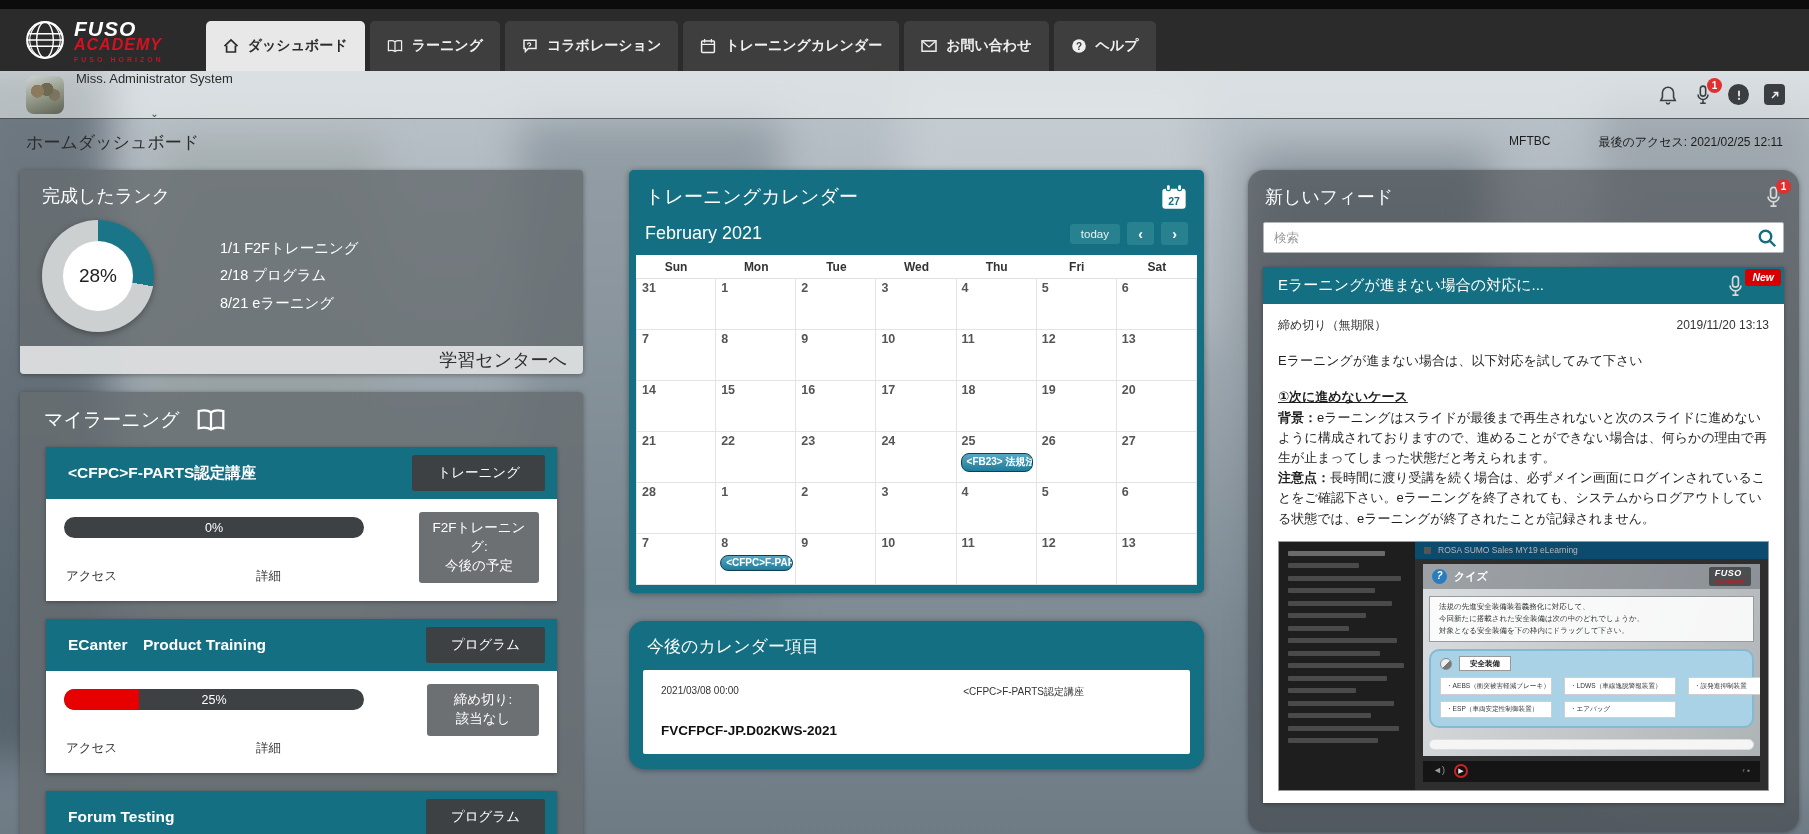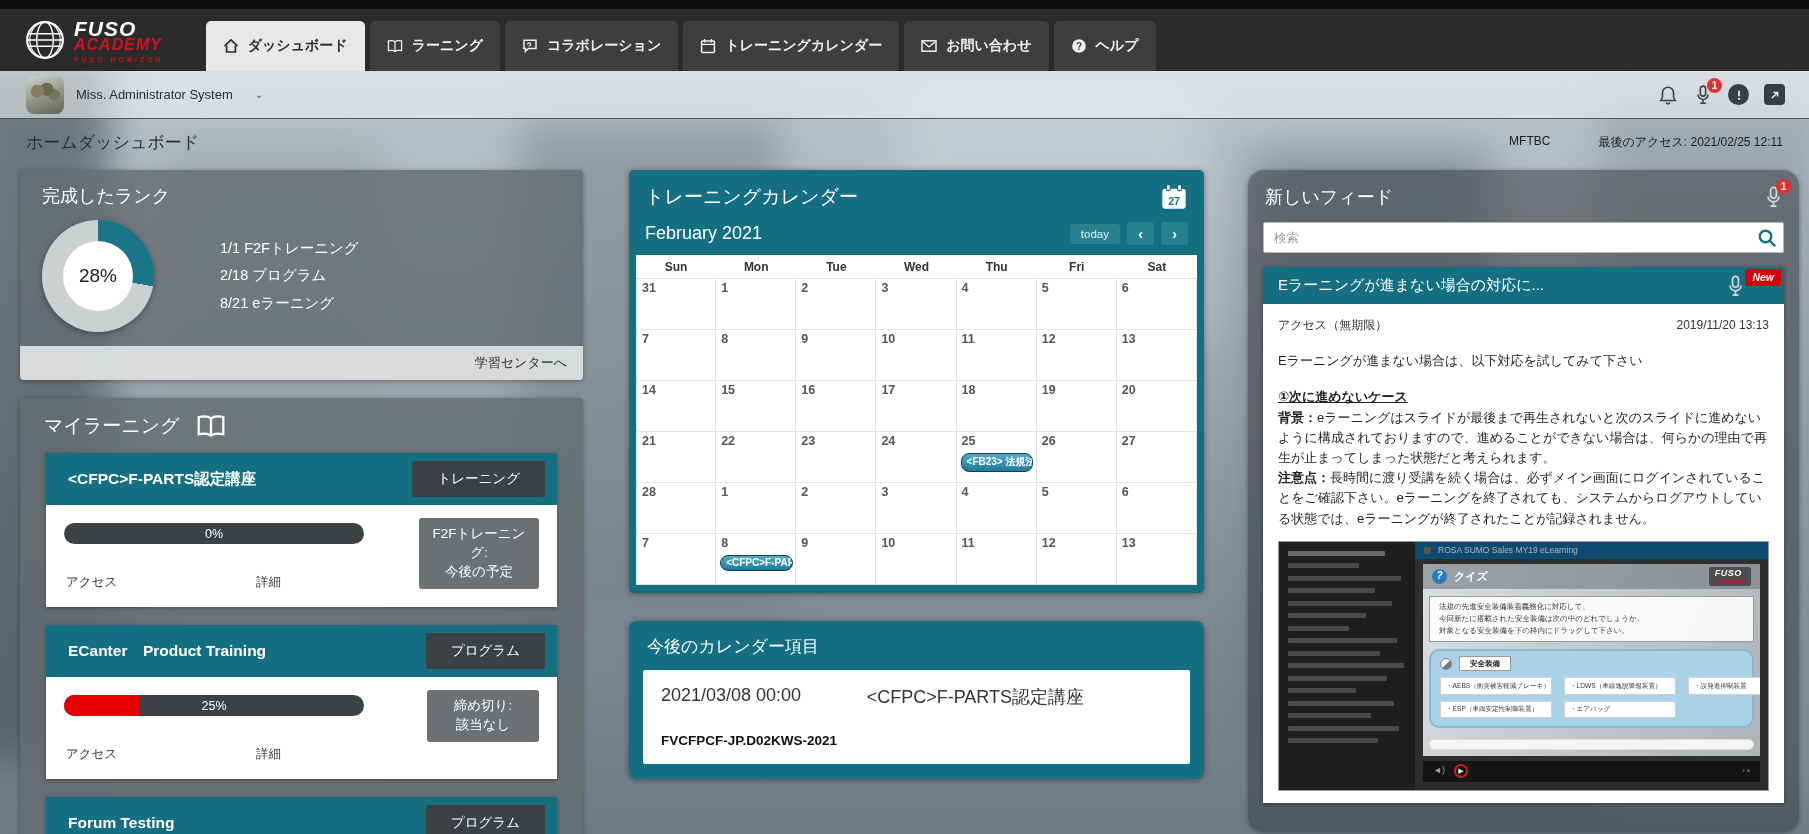--- a/index.html
+++ b/index.html
@@ -25,21 +25,21 @@
   .ticon { width:16px; height:16px; display:inline-flex; }
   .ticon svg { width:100%; height:100%; }
 
   
   .userbar { position:relative; height:48px; background:rgba(243,245,246,.55); display:flex; align-items:center; padding:0 24px 0 26px; border-bottom:1px solid rgba(62,66,70,.85); }
   .avatar { width:38px; height:38px; border-radius:8px; margin-right:12px; cursor:pointer;
             background: radial-gradient(circle at 30% 40%, #8c7a5c 0 18%, transparent 19%),
                         radial-gradient(circle at 55% 35%, #6e6a52 0 20%, transparent 21%),
                         radial-gradient(circle at 75% 50%, #7d7460 0 16%, transparent 17%),
                         linear-gradient(160deg,#cfd4d6 0%,#9aa08f 45%,#5d6152 100%); }
-  .uname { font-size:13px; color:#2d2d2d; display:flex; align-items:center; gap:22px; cursor:pointer; }
+  .uname { font-size:13px; color:#2d2d2d; display:flex; align-items:center; gap:22px; cursor:pointer;flex-direction:column; }
   .caret { font-size:10px; color:#444; }
   .ubicons { margin-left:auto; display:flex; align-items:center; gap:15px; color:#3a3e41; }
   .ubicon { width:20px; height:20px; position:relative; cursor:pointer; }
   .ubicon svg { width:100%; height:100%; }
   .nbadge { position:absolute; top:-7px; right:-9px; background:#e03131; color:#fff; font-size:10px; border-radius:50%; min-width:15px; height:15px; line-height:15px; text-align:center; font-weight:bold; }
   .roundbtn,.sqbtn { width:21px; height:21px; background:#3a3e41; color:#eee; display:flex; align-items:center; justify-content:center; cursor:pointer; }
   .roundbtn { border-radius:50%; } .sqbtn { border-radius:4px; }
   .roundbtn svg,.sqbtn svg { width:12px; height:12px; }
 
   
@@ -53,21 +53,21 @@
   .col-m { width:575px; flex:none; margin-left:12px; }
   .col-r { width:551px; flex:none; margin-left:10px; }
 
   
   .cardgray { background:rgba(103,108,112,.82); border-radius:4px; box-shadow:0 1px 5px rgba(0,0,0,.35); overflow:hidden; }
   .cg-title { color:#fff; font-size:18px; padding:14px 22px 4px; }
   .cg-body { display:flex; align-items:center; padding:8px 22px 14px; }
   .donut { width:112px; height:112px; border-radius:50%; background:conic-gradient(#1a7589 0 28%, #cdd0d1 0); display:flex; align-items:center; justify-content:center; box-shadow:0 2px 6px rgba(0,0,0,.35); }
   .donut-in { width:70px; height:70px; background:#fff; border-radius:50%; display:flex; align-items:center; justify-content:center; font-size:19px; color:#1e1e1e; }
   .cg-stats { margin-left:66px; color:#fff; font-size:14.5px; line-height:1.9; }
-  .cg-foot { background:rgba(221,223,224,.95); padding:8px 16px; text-align:right; font-size:13px; color:#2f2f2f; }
+  .cg-foot { background:rgba(221,223,224,.95); padding:2px 16px; text-align:right; font-size:18px; color:#2f2f2f; }
   .cg-foot span { cursor:pointer; }
 
   
   .mlpanel { background:rgba(103,108,112,.82); border-radius:4px; margin-top:18px; padding-bottom:22px; box-shadow:0 1px 5px rgba(0,0,0,.35); }
   .ml-title { color:#fff; font-size:19px; padding:15px 24px 14px; display:flex; align-items:center; gap:16px; }
   .ml-title svg { width:30px; height:24px; }
   .course { background:#fff; margin:0 26px 18px; box-shadow:0 1px 4px rgba(0,0,0,.35); }
   .c-head { background:#136f81; display:flex; align-items:center; padding:8px 12px 8px 22px; min-height:48px; }
   .c-title { color:#fff; font-size:15.5px; font-weight:bold; flex:1; padding-right:8px; }
   .c-btn { background:#3e4144; color:#fff; font-size:13.5px; padding:9px 25px; border:none; border-radius:2px; cursor:pointer; white-space:nowrap; }
@@ -91,24 +91,24 @@
   .btn-arrow { background:#27818f; color:#fff; width:27px; height:23px; border-radius:3px; margin-left:7px; border:none; font-size:14px; line-height:1; cursor:pointer; font-weight:bold; }
   .cal-grid { background:#fff; margin:0 7px; }
   .dayhdr { display:grid; grid-template-columns:repeat(7,1fr); border-bottom:1px solid #e0e0e0; }
   .dayhdr span { font-size:12px; color:#333; text-align:center; padding:5px 0 4px; font-weight:bold; }
   .calrow { display:grid; grid-template-columns:repeat(7,1fr);font-weight:bold; }
   .calcell { height:51px; border-right:1px solid #e4e4e4; border-bottom:1px solid #e4e4e4; font-size:12.5px; color:#555; padding:2px 0 0 5px; position:relative; }
   .calcell:first-child { border-left:1px solid #e4e4e4; }
   .evt { position:absolute; left:4px; top:21px; background:linear-gradient(#58a8c3,#1e7c9a); border:1px solid #103f55; color:#fff; font-size:10px; padding:1px 5px 2px; border-radius:8px; white-space:nowrap; cursor:pointer; max-width:92%; overflow:hidden; }
 
   
-  .upcard { background:#136f81; border-radius:8px; margin-top:28px; padding:12px 14px 15px; box-shadow:0 1px 6px rgba(0,0,0,.4); }
+  .upcard { background:#136f81; border-radius:15px; margin-top:28px; padding:12px 14px 15px; box-shadow:0 1px 6px rgba(0,0,0,.4); }
   .up-title { color:#fff; font-size:17px; padding:2px 4px 12px; }
   .up-body { background:#fff; border-radius:2px; padding:15px 18px 16px; }
-  .up-row { display:flex; font-size:18px; color:#333;gap:23px; }
+  .up-row { display:flex; font-size:10px; color:#333;gap:23px; }
   .up-course { margin-left:auto; margin-right:88px; }
   .up-code { font-weight:bold; font-size:13.5px; margin-top:24px; color:#101010; }
 
   
   .feedpanel { background:rgba(58,62,66,.55); border-radius:16px; padding:13px 15px 0; box-shadow:0 1px 5px rgba(0,0,0,.35); height:662px; overflow:hidden; }
   .f-head { display:flex; align-items:center; color:#fff; padding:2px 2px 0; }
   .f-title { font-size:18px; flex:1; }
   .micwrap { position:relative; width:17px; height:22px; color:#d8d8d8; cursor:pointer; }
   .micwrap svg { width:100%; height:100%; }
   .searchrow { display:flex; margin-top:13px; background:#fff; border:1px solid #b5b5b5; border-radius:2px; height:31px; align-items:center; padding:0 6px 0 10px; }
@@ -486,21 +486,21 @@
           <span class="micwrap">
             <svg viewBox="0 0 14 18">
                 <rect x="4.6" y="1" width="4.8" height="9" rx="2.4" fill="none" stroke="currentColor" stroke-width="1.4"></rect>
                 <path d="M2.5 8.5a4.5 4.5 0 0 0 9 0M7 13v3M4.5 16.5h5" fill="none" stroke="currentColor" stroke-width="1.4"></path>
               </svg>
           </span>
           <span class="newbadge">New</span>
         </div>
         <div class="art-body">
           <div class="meta-row">
-            <span>アクセス（無期限）</span>
+            <span>締め切り（無期限）</span>
             <span class="ts">2019/11/20 13:13</span>
           </div>
           <div class="intro">Eラーニングが進まない場合は、以下対応を試してみて下さい</div>
           <div class="case-h">①次に進めないケース</div>
           <div id="article-paragraphs">
               <p class="case-p"><b>背景：</b>eラーニングはスライドが最後まで再生されないと次のスライドに進めないように構成されておりますので、進めることができない場合は、何らかの理由で再生が止まってしまった状態だと考えられます。</p>
               <p class="case-p"><b>注意点：</b>長時間に渡り受講を続く場合は、必ずメイン画面にログインされていることをご確認下さい。eラーニングを終了されても、システムからログアウトしている状態では、eラーニングが終了されたことが記録されません。</p>
             </div>
 
           <div class="shot">

